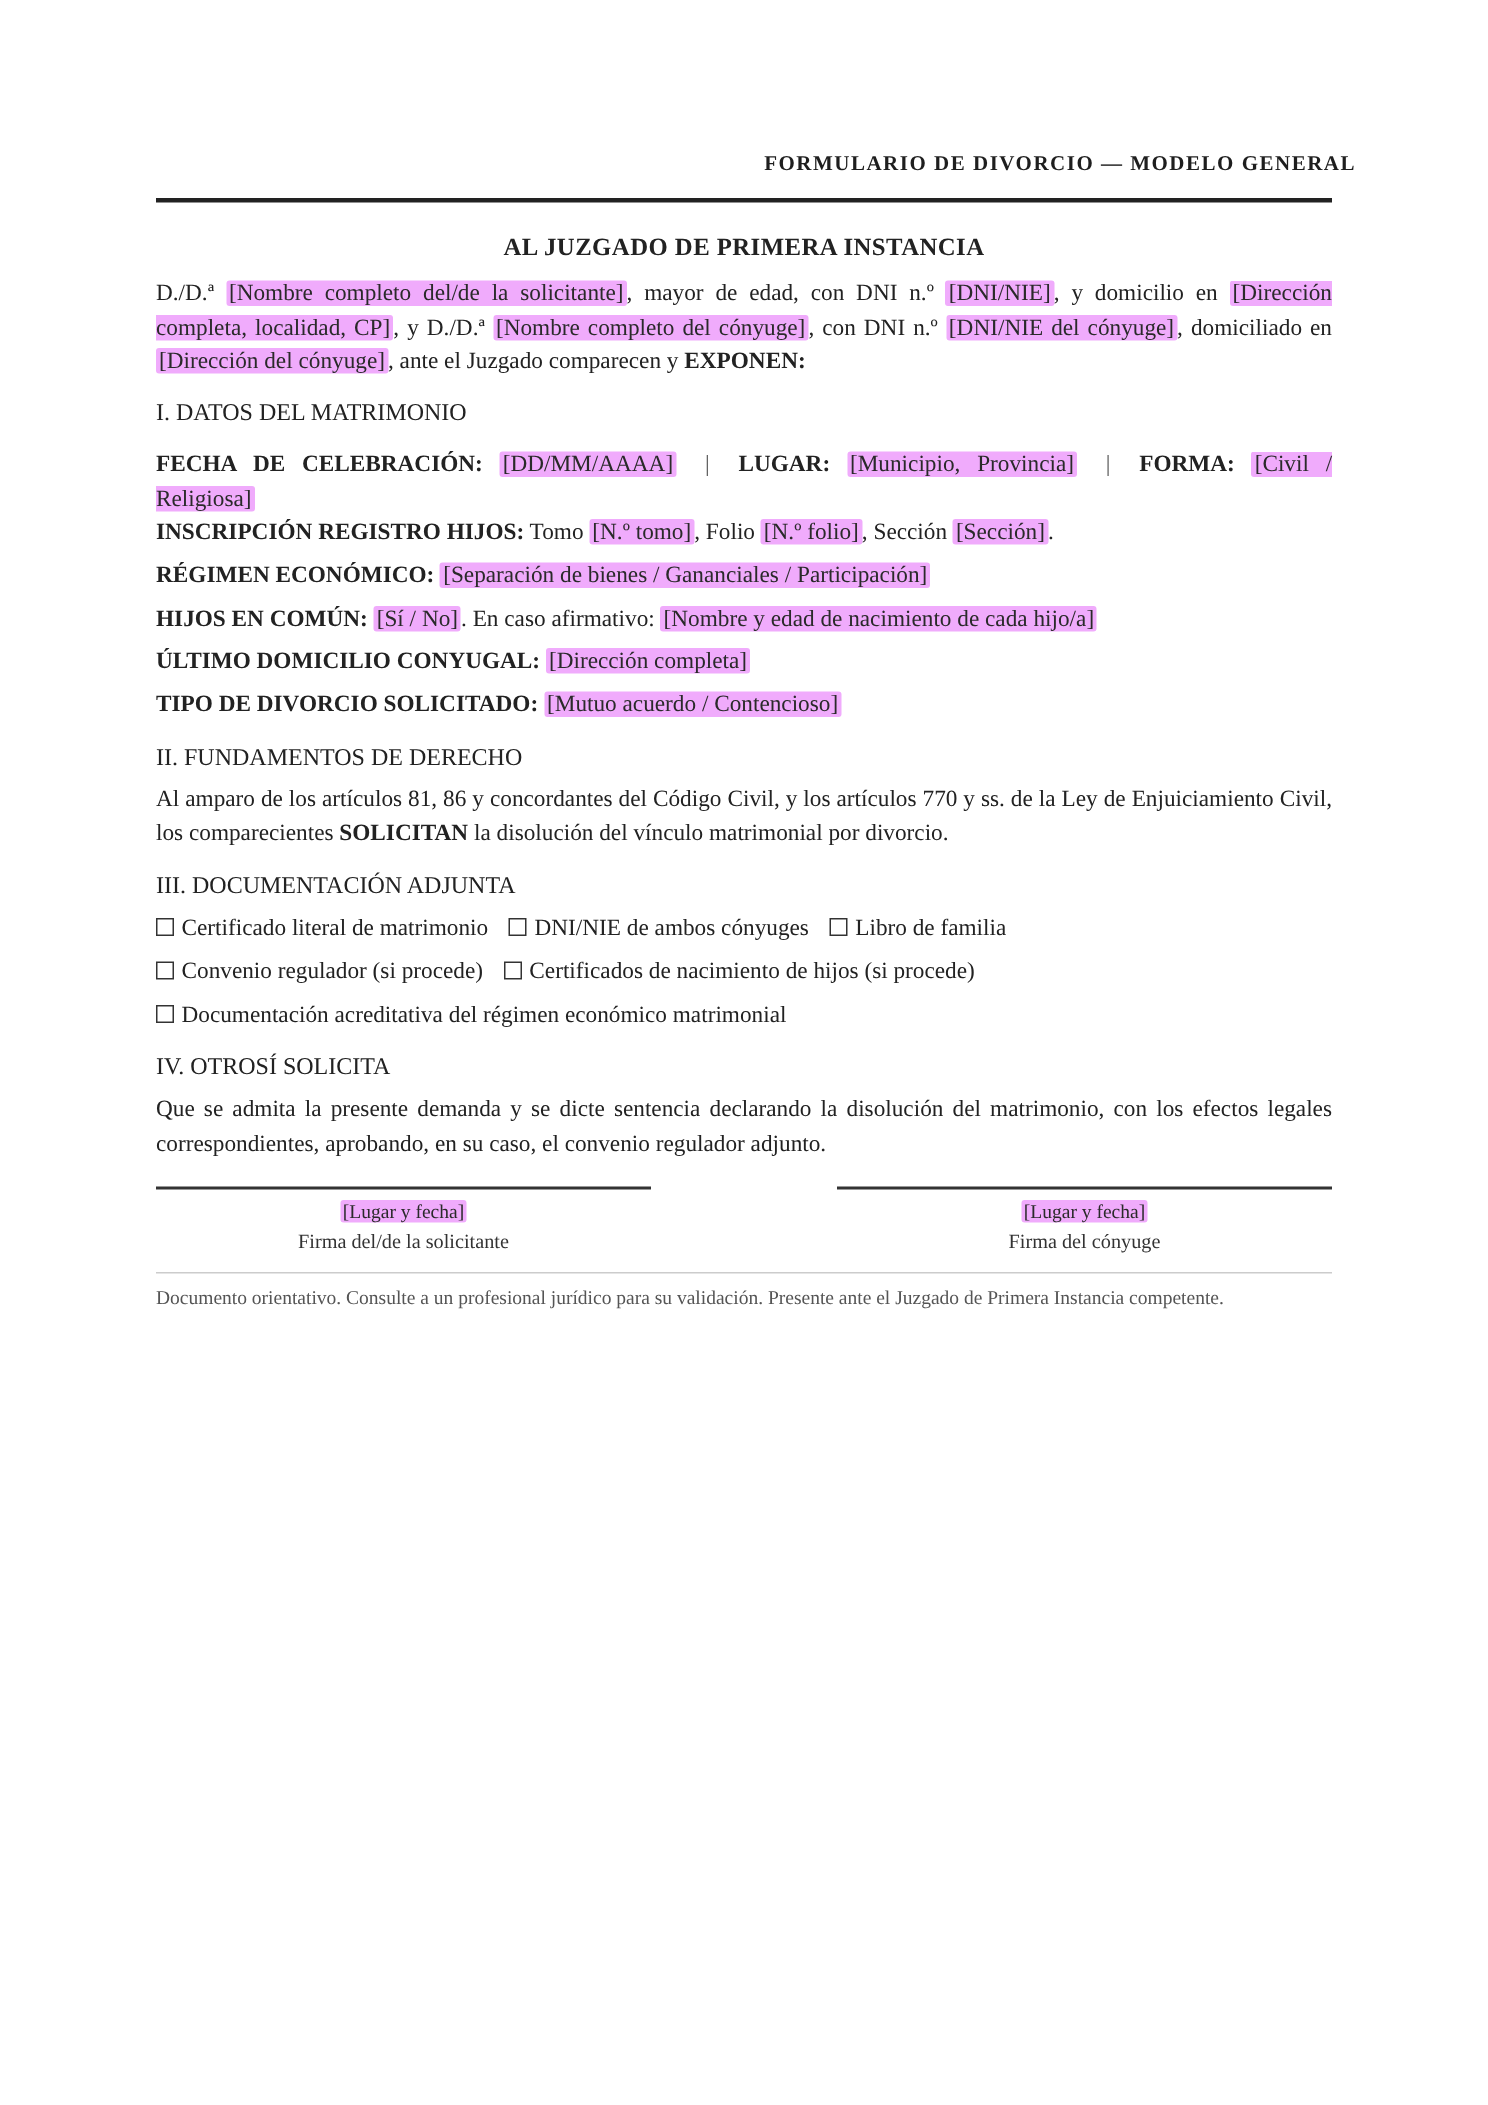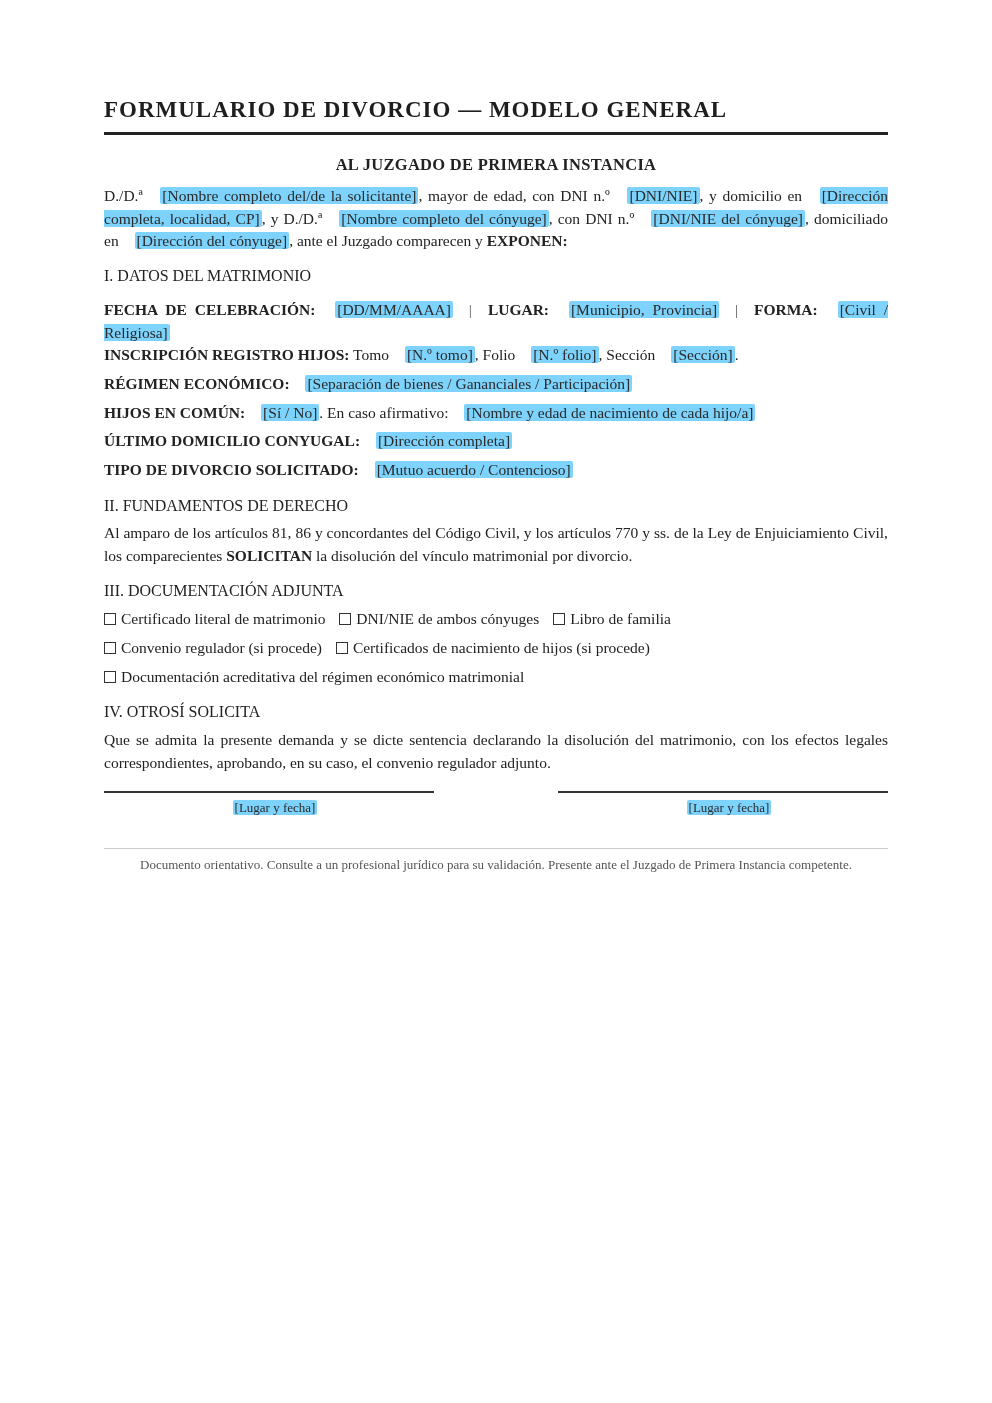--- a/index.html
+++ b/index.html
@@ -3,37 +3,37 @@
   <meta charset="utf-8">
   <style>
     html, body { margin: 0; padding: 0; background: #ffffff; }
     body { width: 992px; height: 1403px; position: relative; overflow: hidden; }
     .page {
       position: absolute; left: 104px; top: 0; width: 784px;
       font-family: "Liberation Serif", "DejaVu Serif", serif;
       color: #222222;
     }
     .title {
-      position: absolute; top: 96px; left: 0; width: 784px;
-      text-align: left; font-size: 23px; font-weight: bold; letter-spacing: 1px;
+      position: absolute; top: 96px; left: 16px; width: 784px;
+      text-align: right; font-size: 14px; font-weight: bold; letter-spacing: 1px;
       color: #1e1e1e; line-height: 28px; margin: 0;
     }
     .title-rule {
       position: absolute; top: 132px; left: 0; width: 784px; height: 3px; background: #222222;
     }
     .subtitle {
       position: absolute; top: 154px; left: 0; width: 784px;
       text-align: center; font-size: 16.5px; font-weight: bold; letter-spacing: 0.3px;
       line-height: 22px; margin: 0;
     }
     .para {
       font-size: 15.5px; line-height: 22.5px; text-align: justify; margin: 0;
     }
     .hl {
-      background: #7dd3fc; color: #2a2a2a; padding: 0 2px; border-radius: 2px; margin-left: 12px;
+      background: #f0abfc; color: #2a2a2a; padding: 0 2px; border-radius: 2px;
     }
     .intro { position: absolute; top: 185px; left: 0; width: 784px; }
     .sec-h {
       position: absolute; left: 0; font-size: 16px; font-weight: normal; margin: 0; line-height: 22px;
     }
     .field-row {
       position: absolute; left: 0; width: 784px; font-size: 15.5px; line-height: 22.5px; margin: 0;
     }
     .field-row b { font-weight: bold; }
     .fecha-row { text-align: justify; text-align-last: left; word-spacing: 3px; }
@@ -49,21 +49,21 @@
     .sig {
       position: absolute; top: 791px; width: 330px; text-align: center;
     }
     .sig-line { height: 1.5px; background: #333; width: 100%; }
     .sig-date { font-size: 13px; margin-top: 6px; line-height: 17px; }
     .sig-label { font-size: 13.5px; line-height: 19px; margin-top: 2px; color: #333; }
     .footer-rule {
       position: absolute; top: 848px; left: 0; width: 784px; height: 1px; background: #cccccc;
     }
     .footer-note {
-      position: absolute; top: 856px; left: 0; width: 784px; text-align: center;
+      position: absolute; top: 856px; left: 0; width: 784px; 
       font-size: 13px; color: #555555; line-height: 18px;
     }
   </style>
 </head>
 <body>
 
 <div class="page">
 
   <h1 class="title">FORMULARIO DE DIVORCIO — MODELO GENERAL</h1>
   <div class="title-rule"></div>
@@ -103,22 +103,24 @@
   <div class="check-row" style="top:666px">
     <span class="check-item"><span class="box"></span><span>Documentación acreditativa del régimen económico matrimonial</span></span>
   </div>
 
   <h3 class="sec-h" style="top:701px">IV. OTROSÍ SOLICITA</h3>
   <p class="para" style="position:absolute; top:729px; left:0; width:784px;">Que se admita la presente demanda y se dicte sentencia declarando la disolución del matrimonio, con los efectos legales correspondientes, aprobando, en su caso, el convenio regulador adjunto.</p>
 
   <div class="sig" style="left:0">
     <div class="sig-line"></div>
     <div class="sig-date"><span class="hl">[Lugar y fecha]</span></div>
+    <div class="sig-label">Firma del/de la solicitante</div>
   </div>
   <div class="sig" style="left:454px">
     <div class="sig-line"></div>
     <div class="sig-date"><span class="hl">[Lugar y fecha]</span></div>
+    <div class="sig-label">Firma del cónyuge</div>
   </div>
 
   <div class="footer-rule"></div>
   <div class="footer-note">Documento orientativo. Consulte a un profesional jurídico para su validación. Presente ante el Juzgado de Primera Instancia competente.</div>
 
 </div>
 
 </body></html>

